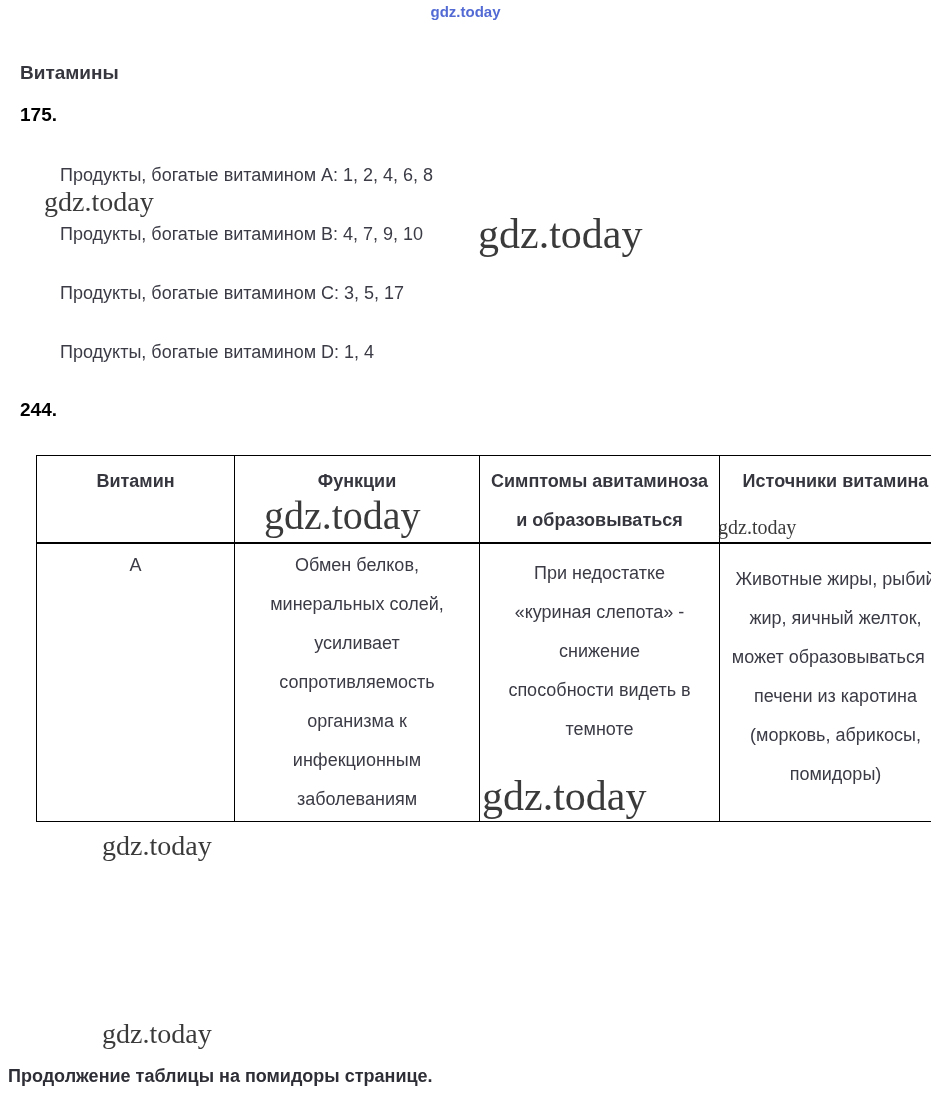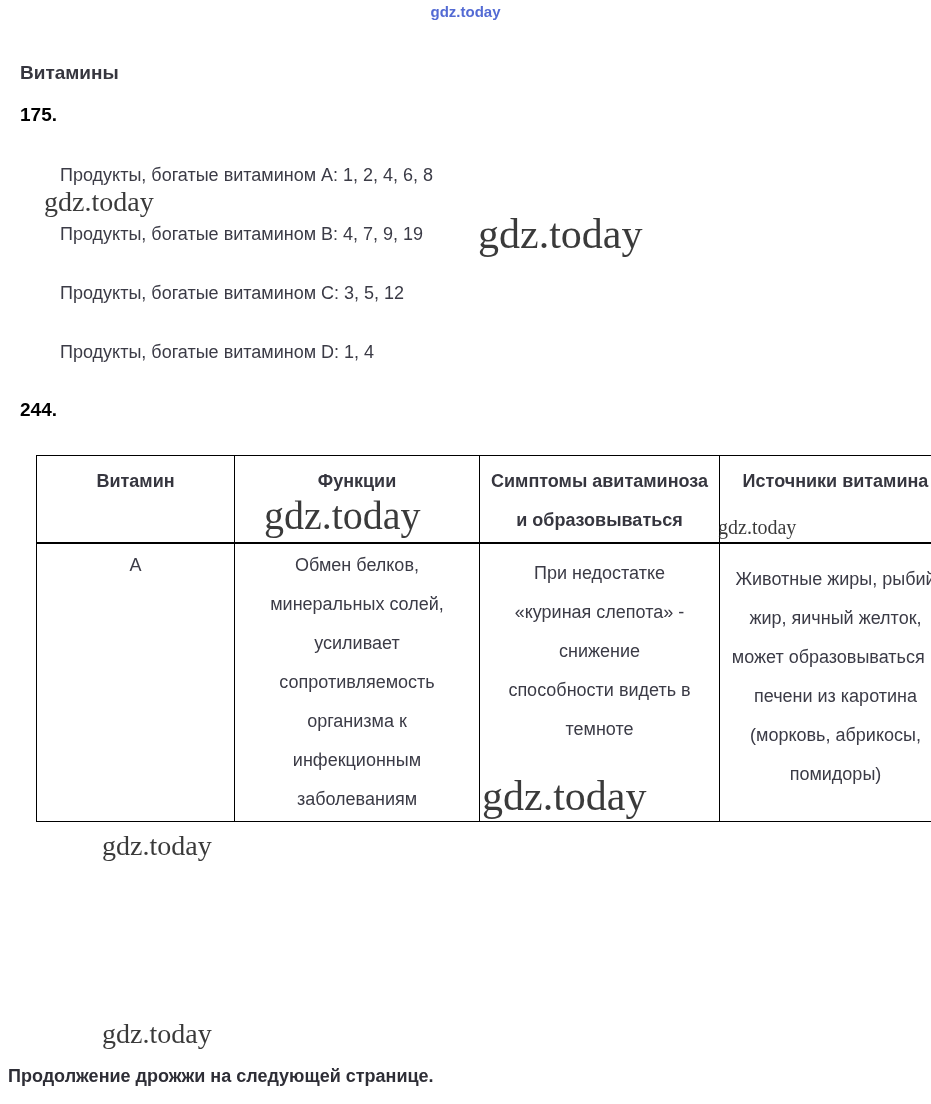--- a/index.html
+++ b/index.html
@@ -75,22 +75,22 @@
 
 <div>
 
   <div class="wm wm-top">gdz.today</div>
 
   <h1 class="heading">Витамины</h1>
 
   <div class="exnum" style="top:104px">175.</div>
 
   <p class="pline" style="top:165px">Продукты, богатые витамином A: 1, 2, 4, 6, 8</p>
-  <p class="pline" style="top:224px">Продукты, богатые витамином B: 4, 7, 9, 19</p>
-  <p class="pline" style="top:283px">Продукты, богатые витамином C: 3, 5, 12</p>
+  <p class="pline" style="top:224px">Продукты, богатые витамином B: 4, 7, 9, 10</p>
+  <p class="pline" style="top:283px">Продукты, богатые витамином C: 3, 5, 17</p>
   <p class="pline" style="top:342px">Продукты, богатые витамином D: 1, 4</p>
 
   <div class="exnum" style="top:399px">244.</div>
 
   <div class="table-wrap">
     <table class="vitamins">
       <colgroup>
         <col style="width:198px">
         <col style="width:245px">
         <col style="width:240px">
@@ -108,21 +108,21 @@
         <tr>
           <td>A</td>
           <td class="c-func">Обмен белков, минеральных солей, усиливает сопротивляемость организма к инфекционным заболеваниям</td>
           <td class="c-symp">При недостатке «куриная слепота» - снижение способности видеть в темноте</td>
           <td class="c-src">Животные жиры, рыбий жир, яичный желток, может образовываться в печени из каротина (морковь, абрикосы, помидоры)</td>
         </tr>
       </tbody>
     </table>
   </div>
 
-  <p class="footer-note">Продолжение дрожжи на следующей странице.</p>
+  <p class="footer-note">Продолжение таблицы на помидоры странице.</p>
 
   <div class="wm wm-a">gdz.today</div>
   <div class="wm wm-big1">gdz.today</div>
   <div class="wm wm-hdr">gdz.today</div>
   <div class="wm wm-src">gdz.today</div>
   <div class="wm wm-big2">gdz.today</div>
   <div class="wm wm-row1">gdz.today</div>
   <div class="wm wm-row2">gdz.today</div>
 
 </div>

